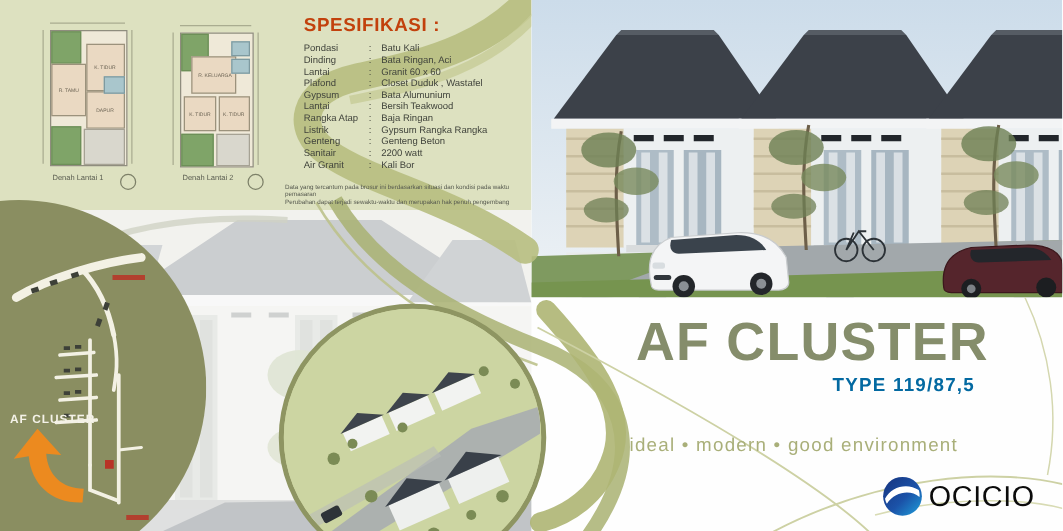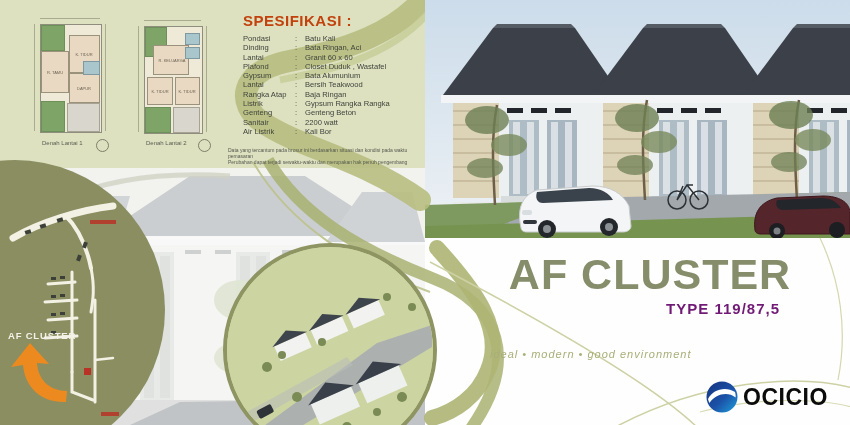--- a/index.html
+++ b/index.html
@@ -38,26 +38,26 @@
                 border:4px solid #8e9562;background:#cdd5a3;overflow:hidden;z-index:5;}
   
   #map-circle{position:absolute;left:-135px;top:160px;width:300px;height:300px;z-index:4;}
   #map-label{position:absolute;left:8px;top:330px;z-index:6;font-size:9.5px;font-weight:bold;
              color:#f4f2e8;letter-spacing:.8px;}
   
   #panel-hero{left:425px;top:238px;width:425px;height:187px;background:#fefefe;z-index:1;}
   #hero-title{position:absolute;left:490px;top:250px;width:320px;text-align:center;z-index:6;
               font-size:43px;font-weight:bold;color:#858d6b;letter-spacing:1px;z-index:6;}
   #hero-type{position:absolute;left:490px;top:300px;width:290px;text-align:right;z-index:6;
-             font-size:15px;font-weight:bold;color:#701a75;letter-spacing:1px;}
-  #hero-tagline{position:absolute;left:490px;top:348px;width:290px;text-align:left;z-index:6;
-                font-size:11px;color:#a9af79;letter-spacing:1px;font-style:italic;}
+             font-size:15px;font-weight:bold;color:#0369a1;letter-spacing:1px;}
+  #hero-tagline{position:absolute;left:490px;top:348px;width:290px;text-align:center;z-index:6;
+                font-size:15px;color:#a9af79;letter-spacing:1px;}
   
   #brand{position:absolute;left:706px;top:381px;display:flex;align-items:center;z-index:7;}
-  #brand-name{font-size:23px;font-weight:bold;color:#0b0b0b;letter-spacing:.5px;margin-left:5px;}
+  #brand-name{font-size:23px;font-weight:normal;color:#0b0b0b;letter-spacing:.5px;margin-left:5px;}
   
   .overlay-svg{position:absolute;left:0;top:0;z-index:3;pointer-events:none;}
   #render-svg{z-index:2;}
 </style>
 </head>
 <body>
 
 <div id="panel-specs" class="panel"></div>
 <div id="panel-render" class="panel"></div>
 <div id="panel-hero" class="panel"></div>
@@ -185,21 +185,21 @@
         <span class="spec-value">Genteng Beton</span>
       </div>
 
       <div class="spec-row">
         <span class="spec-label">Sanitair</span>
         <span class="spec-colon">:</span>
         <span class="spec-value">2200 watt</span>
       </div>
 
       <div class="spec-row">
-        <span class="spec-label">Air Listrik</span>
+        <span class="spec-label">Air Granit</span>
         <span class="spec-colon">:</span>
         <span class="spec-value">Kali Bor</span>
       </div>
     </div>
 </div>
 <div id="disclaimer">
   <div>Data yang tercantum pada brosur ini berdasarkan situasi dan kondisi pada waktu pemasaran</div>
   <div>Perubahan dapat terjadi sewaktu-waktu dan merupakan hak penuh pengembang</div>
 </div>
 

